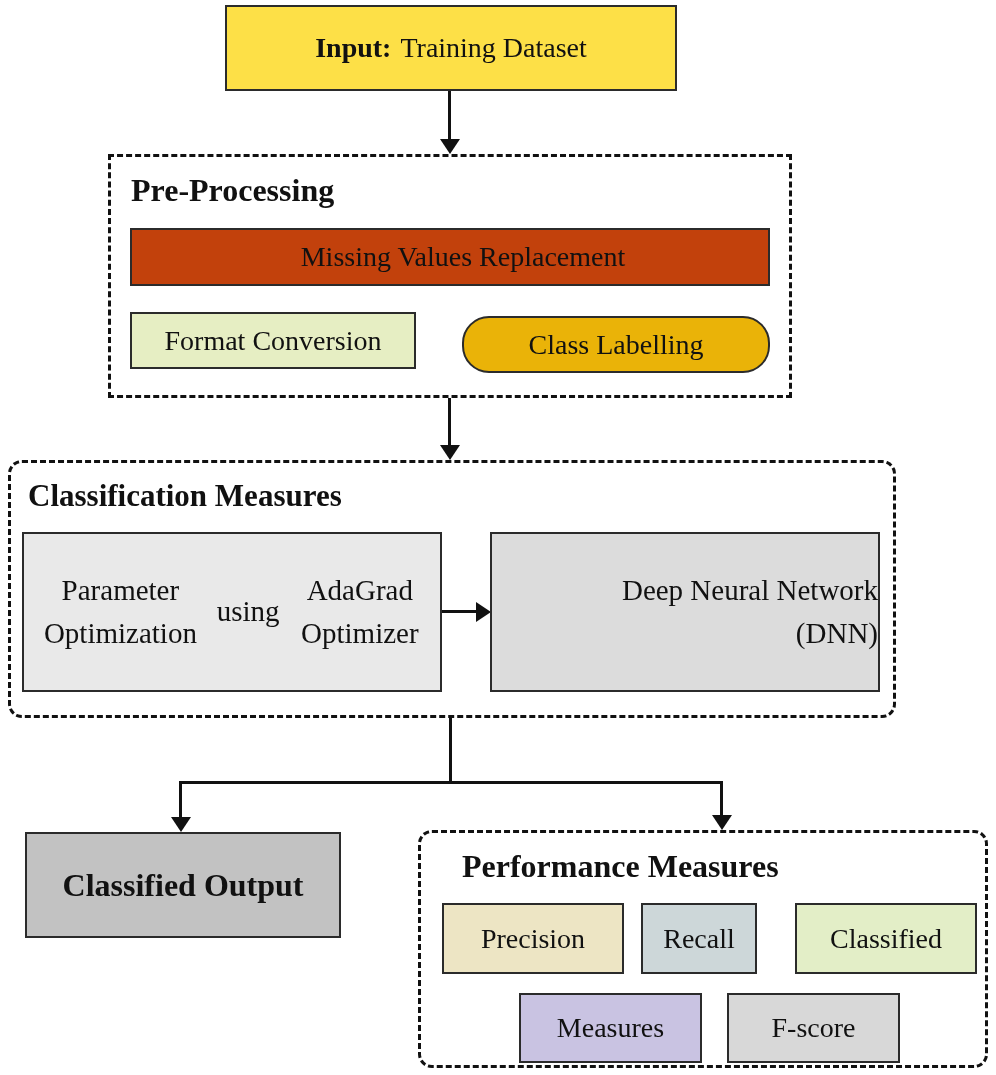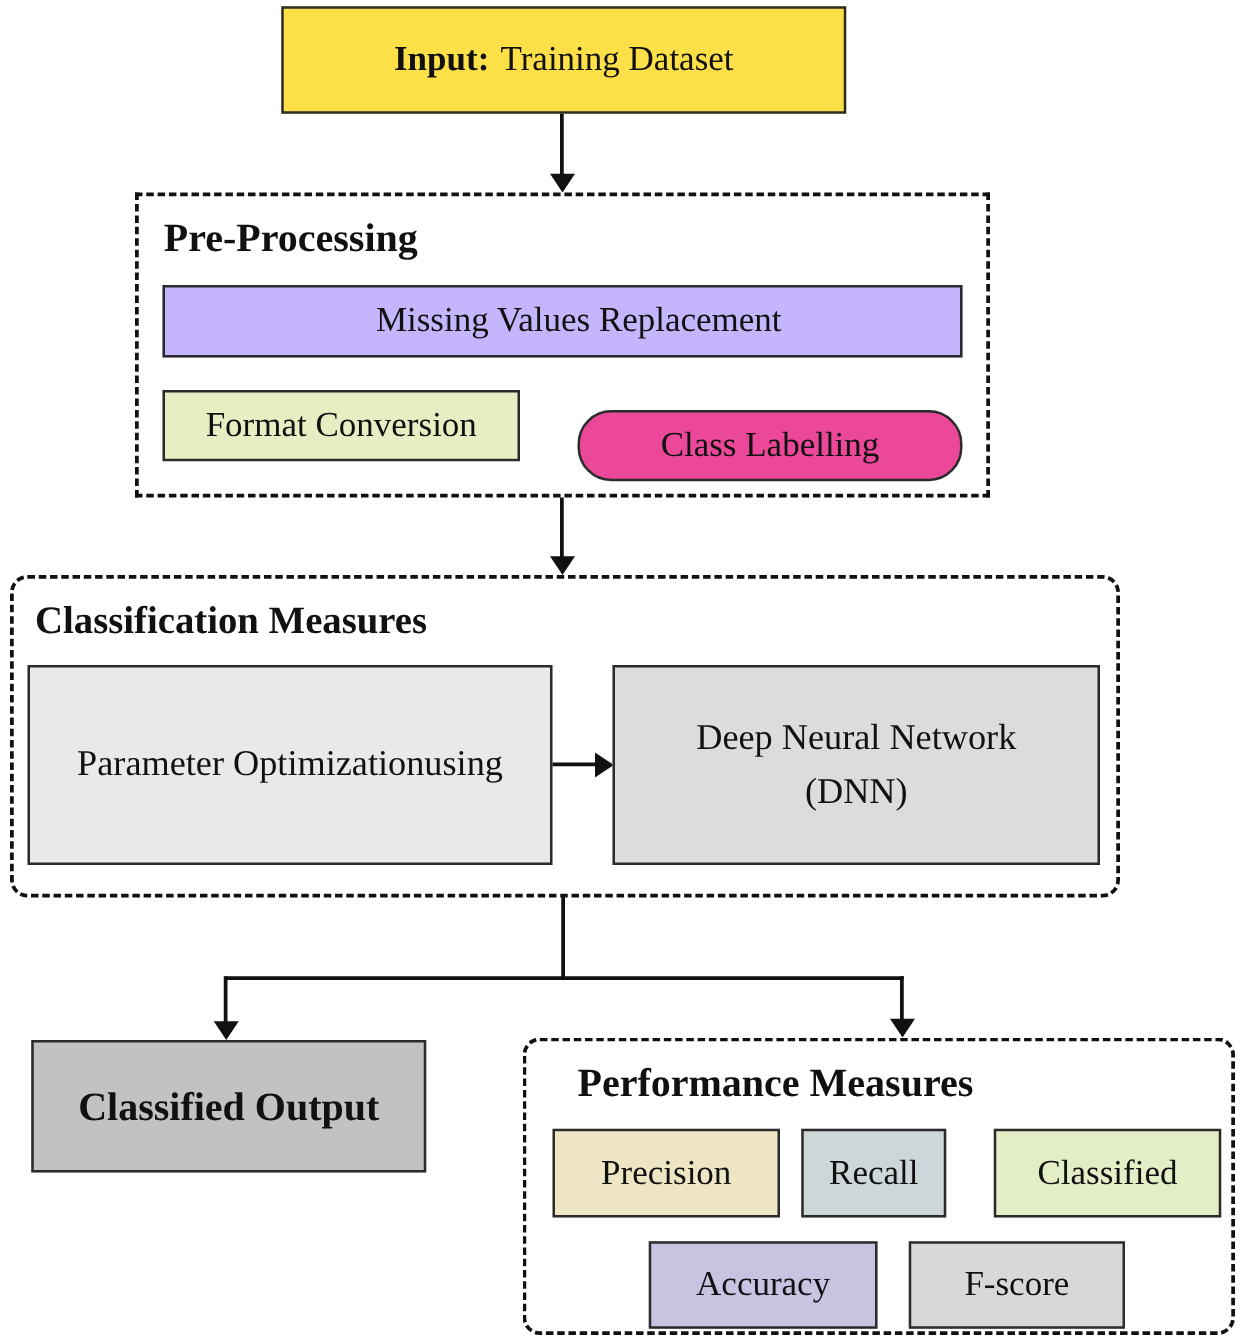--- a/index.html
+++ b/index.html
@@ -64,51 +64,52 @@
   <div class="box" style="left: 225px; top: 5px; width: 452px; height: 86px; gap: 9px; background-color: #fde047;">
     <span class="bold">Input:</span>
     <span>Training Dataset</span>
   </div>
 
   <div class="v-line" style="left:448px; top:91px; height:49px;"></div>
   <div class="arrow-down" style="left:440px; top:139px;"></div>
 
   <div class="dashed-container" style="left:108px; top:154px; width:684px; height:244px;"></div>
   <div class="sec-title" style="left:131px; top:172px;">Pre-Processing</div>
-  <div class="box" style="left: 130px; top: 228px; width: 640px; height: 58px; background-color: #c4b5fd; padding-left: 26px;">Missing Values Replacement</div>
+  <div class="box" style="left: 130px; top: 228px; width: 640px; height: 58px; background-color: #c2410c; padding-left: 26px;">Missing Values Replacement</div>
   <div class="box" style="left: 130px; top: 312px; width: 286px; height: 57px; background-color: rgb(230, 238, 195); font-family: Liberation Serif, serif;">Format Conversion</div>
-  <div class="box" style="left: 462px; top: 328px; width: 308px; height: 57px; background-color: #ec4899; border-radius: 27px;">Class Labelling</div>
+  <div class="box" style="left: 462px; top: 316px; width: 308px; height: 57px; background-color: #eab308; border-radius: 27px;">Class Labelling</div>
 
   <div class="v-line" style="left:448px; top:398px; height:48px;"></div>
   <div class="arrow-down" style="left:440px; top:445px;"></div>
 
   <div class="dashed-container rounded" style="left:8px; top:460px; width:888px; height:258px;"></div>
   <div class="sec-title" style="left:28px; top:478px; font-size:31px;">Classification Measures</div>
   <div class="box multiline" style="left: 22px; top: 532px; width: 420px; height: 160px; font-size: 29px; line-height: 1.5; flex-direction: row; background-color: rgb(233, 233, 233);">
     <span>Parameter Optimization</span>
     <span>using</span>
+    <span>AdaGrad Optimizer</span>
   </div>
 
   <div class="h-line" style="left:442px; top:610px; width:35px;"></div>
   <div class="arrow-right" style="left:476px; top:602px;"></div>
-  <div class="box multiline" style="left: 490px; top: 532px; width: 390px; height: 160px; font-size: 29px; line-height: 1.5; flex-direction: column; background-color: rgb(220, 220, 220);">
+  <div class="box multiline" style="left: 490px; top: 532px; width: 390px; height: 160px; font-size: 29px; line-height: 1.5; flex-direction: column; background-color: rgb(220, 220, 220); align-items: flex-end;">
     <span>Deep Neural Network</span>
     <span>(DNN)</span>
   </div>
 
   <div class="v-line" style="left:449px; top:716px; height:67px;"></div>
   <div class="h-line" style="left:180px; top:781px; width:543px;"></div>
   <div class="v-line" style="left:179px; top:781px; height:38px;"></div>
   <div class="arrow-down" style="left:171px; top:817px;"></div>
   <div class="v-line" style="left:720px; top:781px; height:36px;"></div>
   <div class="arrow-down" style="left:712px; top:815px;"></div>
 
   <div class="box bold" style="left: 25px; top: 832px; width: 316px; height: 106px; font-size: 32px; background-color: rgb(194, 194, 194);">Classified Output</div>
 
   <div class="dashed-container rounded" style="left:418px; top:830px; width:570px; height:238px;"></div>
   <div class="sec-title" style="left:462px; top:848px;">Performance Measures</div>
   <div class="box" style="left: 442px; top: 903px; width: 182px; height: 71px; background-color: rgb(237, 229, 196);">Precision</div>
   <div class="box" style="left: 641px; top: 903px; width: 116px; height: 71px; background-color: rgb(205, 215, 217);">Recall</div>
   <div class="box" style="left: 795px; top: 903px; width: 182px; height: 71px; background-color: rgb(227, 238, 199);">Classified</div>
-  <div class="box" style="left: 519px; top: 993px; width: 183px; height: 70px; background-color: rgb(201, 195, 226);">Accuracy</div>
+  <div class="box" style="left: 519px; top: 993px; width: 183px; height: 70px; background-color: rgb(201, 195, 226);">Measures</div>
   <div class="box" style="left: 727px; top: 993px; width: 173px; height: 70px; background-color: rgb(216, 216, 216);">F-score</div>
 
 </div>
 
 </body></html>

